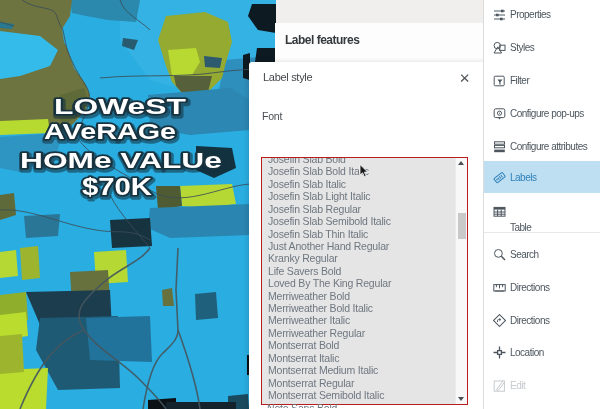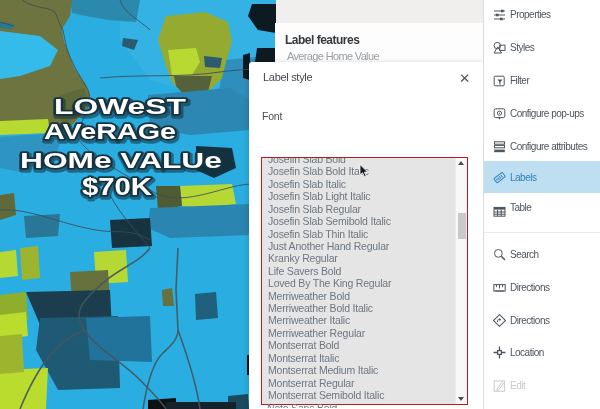--- a/index.html
+++ b/index.html
@@ -120,21 +120,20 @@
     <g transform="translate(82,195) scale(1.273,1)">
         <text font-size="23">$70K</text>
       </g>
   </g>
 </svg>
 
 <div class="abs" style="left:276px;top:0;width:207px;height:409px;background:#f0efed;"></div>
 
 <div class="abs" style="left:275px;top:0;width:208px;height:51px;background:#fdfdfd;margin-top:23px;">
   <div class="abs" style="left:10px;top:10px;font-size:12px;font-weight:bold;letter-spacing:-0.5px;color:#35393c;">Label features</div>
-  <div class="abs" style="left:12px;top:27px;font-size:11px;letter-spacing:-0.65px;color:#9ba0a5;">Average Home Value</div>
 </div>
 
 <div class="abs" style="left:249px;top:62px;width:242px;height:347px;background:#ffffff;border-radius:3px 3px 0 0;box-shadow:0 1px 6px rgba(0,0,0,0.18);">
   <div class="abs" style="left:14px;top:9px;font-size:11px;letter-spacing:-0.3px;color:#45494d;">Label style</div>
   <div class="abs" style="left:210px;top:7.5px;font-size:13.5px;color:#53575b;">✕</div>
   <div class="abs" style="left:13px;top:48px;font-size:10.5px;letter-spacing:-0.2px;color:#4a4e52;">Font</div>
 
 
   <div class="abs" style="left:12px;top:95px;width:205px;height:246px;border:1px solid #b91c1c;background:#e5e5e5;overflow:hidden;">
     <div class="abs" style="left:6px;top:-5px;width:186px;font-size:10.5px;letter-spacing:-0.2px;line-height:12.42px;color:#6e7780;white-space:nowrap;">
@@ -220,21 +219,21 @@
         <circle cx="3.2" cy="6.7" r="0.8" fill="#2f80ba"></circle>
         <path d="M5,5.5 L5,8.2 M7,5.5 L7,8.2 M9,5.5 L9,8.2" stroke="#2f80ba"></path>
       </g>
     </svg>
     <div style="position:absolute;left:510px;top:172px;font-size:10px;letter-spacing:-0.5px;color:#2f80ba;white-space:nowrap;">Labels</div>
     <svg width="13" height="13" viewBox="0 0 13 13" style="position:absolute;left:493px;top:204.5px;">
       <rect x="1" y="2.4" width="11" height="8.8" fill="none" stroke="#4d565e"></rect>
       <rect x="1" y="2.4" width="11" height="2.2" fill="#4d565e"></rect>
       <path d="M1,7 H12 M1,9.2 H12 M4.6,4.6 V11 M8.2,4.6 V11" stroke="#4d565e"></path>
     </svg>
-    <div style="position:absolute;left:510px;top:202px;font-size:10px;letter-spacing:-0.5px;color:#4d565e;white-space:nowrap;">Table</div>
+    <div style="position:absolute;left:510px;top:222px;font-size:10px;letter-spacing:-0.5px;color:#4d565e;white-space:nowrap;">Table</div>
     <svg width="13" height="13" viewBox="0 0 13 13" style="position:absolute;left:493px;top:247.5px;">
       <circle cx="5.4" cy="5.4" r="3.9" fill="none" stroke="#4d565e"></circle>
       <path d="M8.3,8.3 L12,12" stroke="#4d565e" stroke-width="1.5"></path>
     </svg>
     <div style="position:absolute;left:510px;top:249px;font-size:10px;letter-spacing:-0.5px;color:#4d565e;white-space:nowrap;">Search</div>
     <svg width="13" height="13" viewBox="0 0 13 13" style="position:absolute;left:493px;top:280.5px;">
       <rect x="0.8" y="3.6" width="11.4" height="6.4" fill="none" stroke="#4d565e"></rect>
       <path d="M3.4,3.6 V6.2 M6.5,3.6 V7.4 M9.6,3.6 V6.2" stroke="#4d565e"></path>
       <path d="M2,10 H11" stroke="#4d565e"></path>
     </svg>

